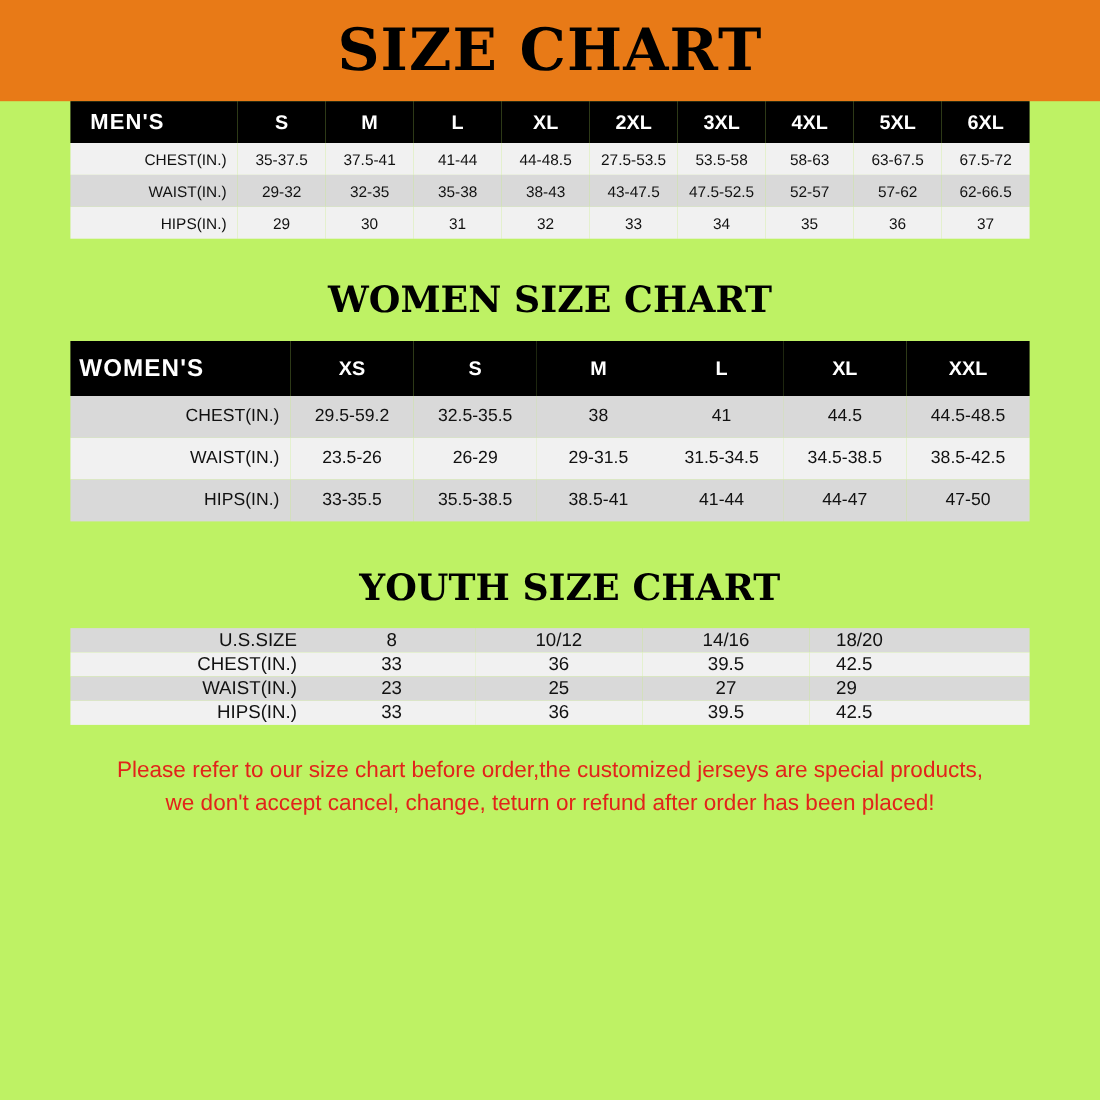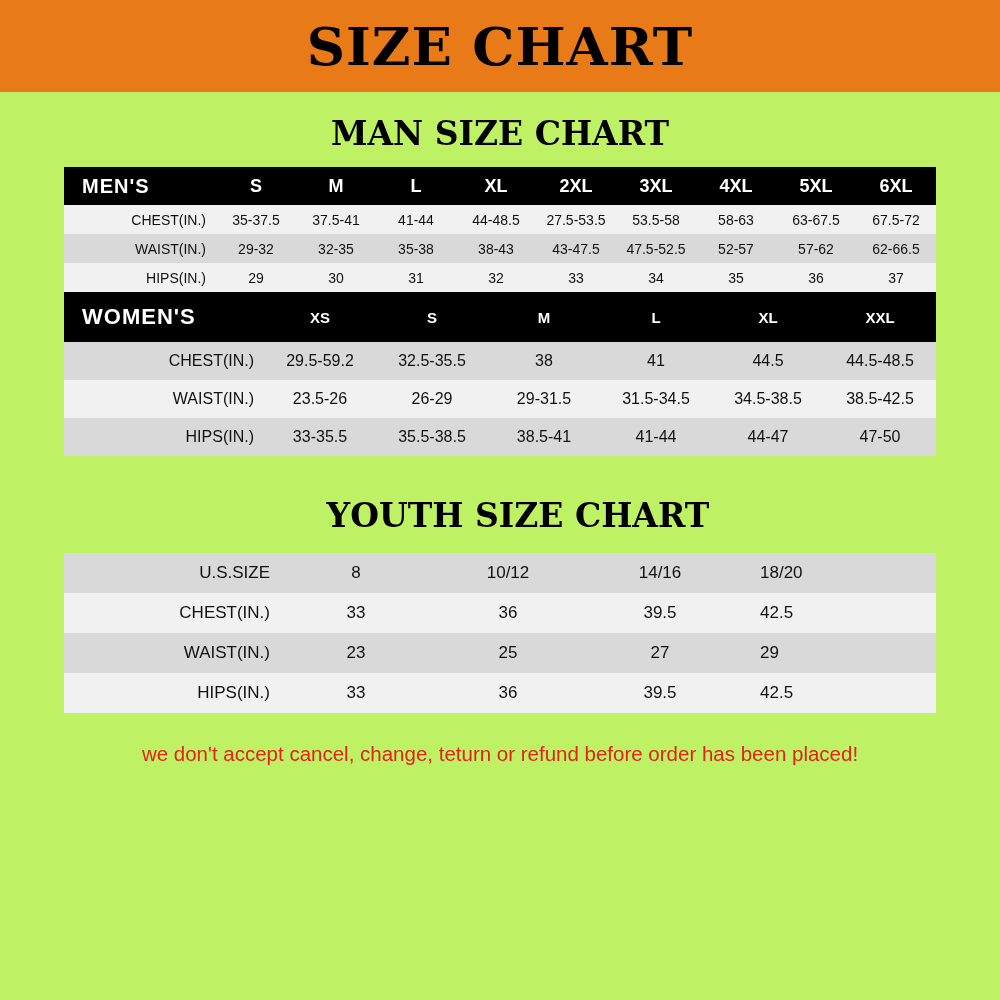--- a/index.html
+++ b/index.html
@@ -83,30 +83,30 @@
 
   
   #men-table { width: 872px; }
   #men-table tr.head-row th { height: 38px; font-size: 18px; }
   #men-table tr.head-row th.rowlabel { font-size: 20px; padding-left: 18px; }
   #men-table tr.data-row td { height: 29px; font-size: 14px; }
   #men-table td.rowlabel { font-size: 15px; }
 
   
   #women-table { width: 872px; }
-  #women-table tr.head-row th { height: 50px; font-size: 15px; }
-  #women-table tr.head-row th.rowlabel { font-size: 22px; padding-left: 18px; }
+  #women-table tr.head-row th { height: 50px; font-size: 18px; }
+  #women-table tr.head-row th.rowlabel { font-size: 22px; padding-left: 8px; }
   #women-table tr.data-row td { height: 38px; font-size: 16px; }
   #women-table td.rowlabel { font-size: 17px; }
 
   
   #youth-table { width: 872px; }
   #youth-table tr.head-row th { height: 52px; font-size: 22px; }
   #youth-table tr.head-row th.rowlabel { font-size: 23px; padding-left: 18px; }
-  #youth-table tr.data-row td { height: 40px; font-size: 17px; }
+  #youth-table tr.data-row td { height: 22px; font-size: 17px; }
   #youth-table td.rowlabel { font-size: 17px; }
 
   
   .gap-men-title { margin-top: 22px; margin-bottom: 14px; }
   .gap-women-title { margin-top: 36px; margin-bottom: 18px; }
   .gap-youth-title { margin-top: 40px; margin-bottom: 18px; padding-left: 36px; }
 
   
   .footer {
     margin-top: 26px;
@@ -121,21 +121,20 @@
 </style>
 </head>
 <body>
 
 <div class="page">
 
   <div class="banner">
     <div class="banner-title">SIZE CHART</div>
   </div>
 
-  <div class="section-title gap-men-title">MAN SIZE CHART</div>
   <table id="men-table">
     <colgroup>
       <col style="width:152px">
       <col style="width:80px">
         <col style="width:80px">
         <col style="width:80px">
       <col style="width:80px">
         <col style="width:80px">
         <col style="width:80px">
       <col style="width:80px">
@@ -187,20 +186,21 @@
         <td>32</td>
         <td>33</td>
         <td>34</td>
         <td>35</td>
         <td>36</td>
         <td>37</td>
       </tr>
     </tbody>
   </table>
 
+  <div class="section-title gap-women-title">WOMEN SIZE CHART</div>
   <table id="women-table">
     <colgroup>
       <col style="width:200px">
       <col style="width:112px">
         <col style="width:112px">
         <col style="width:112px">
       <col style="width:112px">
         <col style="width:112px">
         <col style="width:112px">
     </colgroup>
@@ -279,16 +279,17 @@
         <td class="rowlabel">HIPS(IN.)</td>
         <td>33</td>
         <td>36</td>
         <td>39.5</td>
         <td style="text-align:left;padding-left:24px">42.5</td>
       </tr>
     </tbody>
   </table>
 
   <div class="footer">
-    <div>we don't accept cancel, change, teturn or refund before order has been placed!</div>
+    <div>Please refer to our size chart before order,the customized jerseys are special products,</div>
+    <div>we don't accept cancel, change, teturn or refund after order has been placed!</div>
   </div>
 
 </div>
 
 </body></html>

